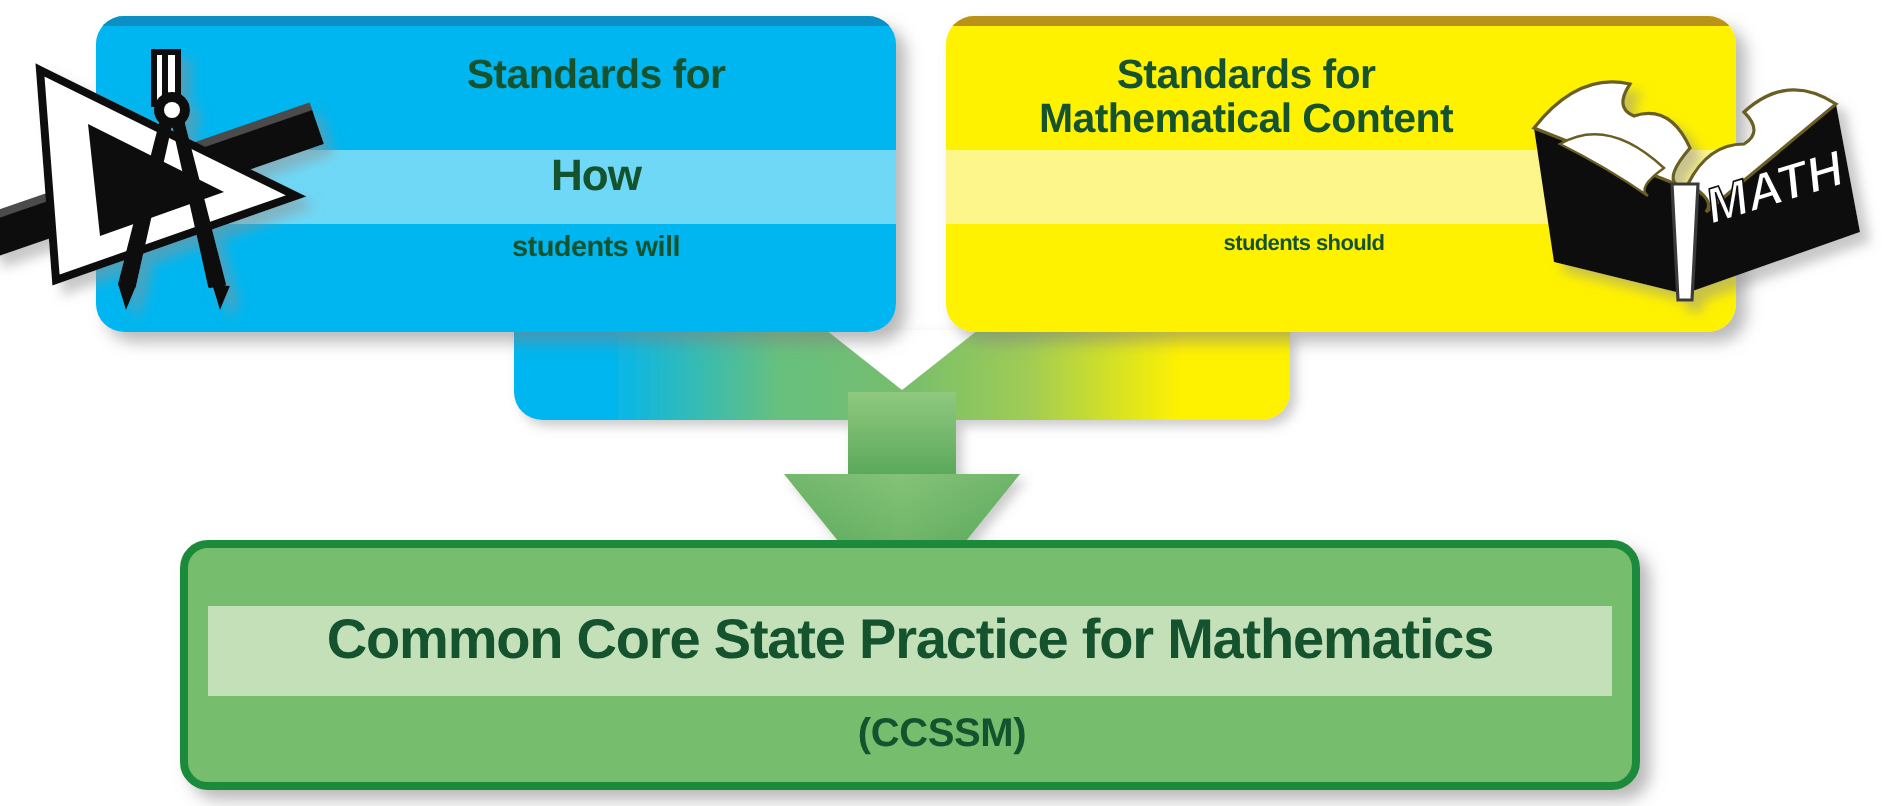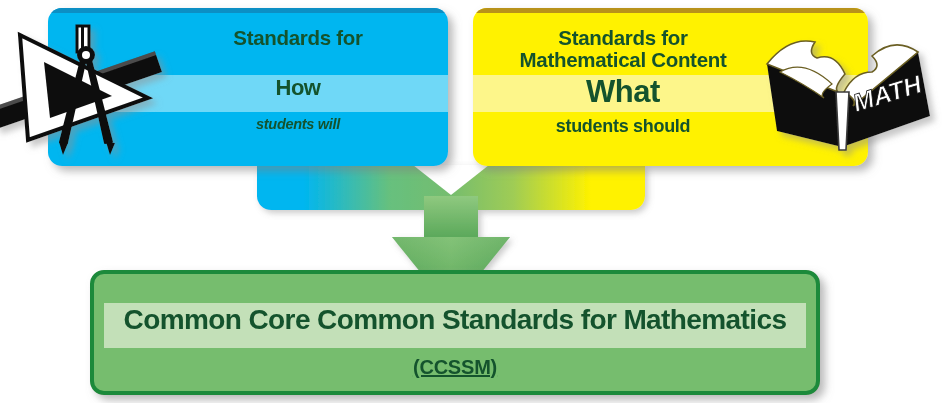--- a/index.html
+++ b/index.html
@@ -10,28 +10,28 @@
   #stage{position:absolute;left:0;top:0;width:951px;height:403px;}
   .svg-layer{position:absolute;left:0;top:0;width:951px;height:403px;}
 
   
   .txt{position:absolute;text-align:center;color:#14532d;line-height:1.06;
        font-weight:bold;letter-spacing:-0.3px;}
   .tline{display:block;}
 
   #blue-head{left:148px;top:27px;width:300px;font-size:20.5px;}
   #blue-big {left:148px;top:76px;width:300px;font-size:22px;letter-spacing:-0.5px;}
-  #blue-sub {left:148px;top:117px;width:300px;font-size:14.5px;font-style:italic;}
+  #blue-sub {left:148px;top:117px;width:300px;font-size:14.5px;}
 
   #yellow-head{left:473px;top:27px;width:300px;font-size:20.5px;}
   #yellow-big {left:473px;top:76px;width:300px;font-size:31px;letter-spacing:-0.5px;}
-  #yellow-sub {left:473px;top:117px;width:300px;font-size:18px;}
+  #yellow-sub {left:473px;top:117px;width:300px;font-size:11px;padding-left:29px;}
 
   #green-main{left:104px;top:305px;width:702px;font-size:28px;letter-spacing:-0.6px;}
-  #green-abbr{left:104px;top:357px;width:702px;font-size:20px;letter-spacing:-0.2px;text-decoration:underline;}
+  #green-abbr{left:120px;top:357px;width:702px;font-size:20px;letter-spacing:-0.2px;}
 </style>
 </head>
 <body>
 
 <div id="stage">
 
   <svg class="svg-layer" viewBox="0 0 951 403" xmlns="http://www.w3.org/2000/svg">
     <defs>
 
       <filter id="panelShadow" x="-20%" y="-20%" width="150%" height="160%">
@@ -161,21 +161,20 @@
   </div>
   <div class="txt" id="blue-big">How</div>
   <div class="txt" id="blue-sub">
     <span class="tline">students will</span>
   </div>
 
   <div class="txt" id="yellow-head">
     <span class="tline">Standards for</span>
     <span class="tline">Mathematical Content</span>
   </div>
-  <div class="txt" id="yellow-big">What</div>
   <div class="txt" id="yellow-sub">
     <span class="tline">students should</span>
   </div>
 
-  <div class="txt" id="green-main">Common Core Common Standards for Mathematics</div>
+  <div class="txt" id="green-main">Common Core State Practice for Mathematics</div>
   <div class="txt" id="green-abbr">(CCSSM)</div>
 
 </div>
 
 </body></html>

